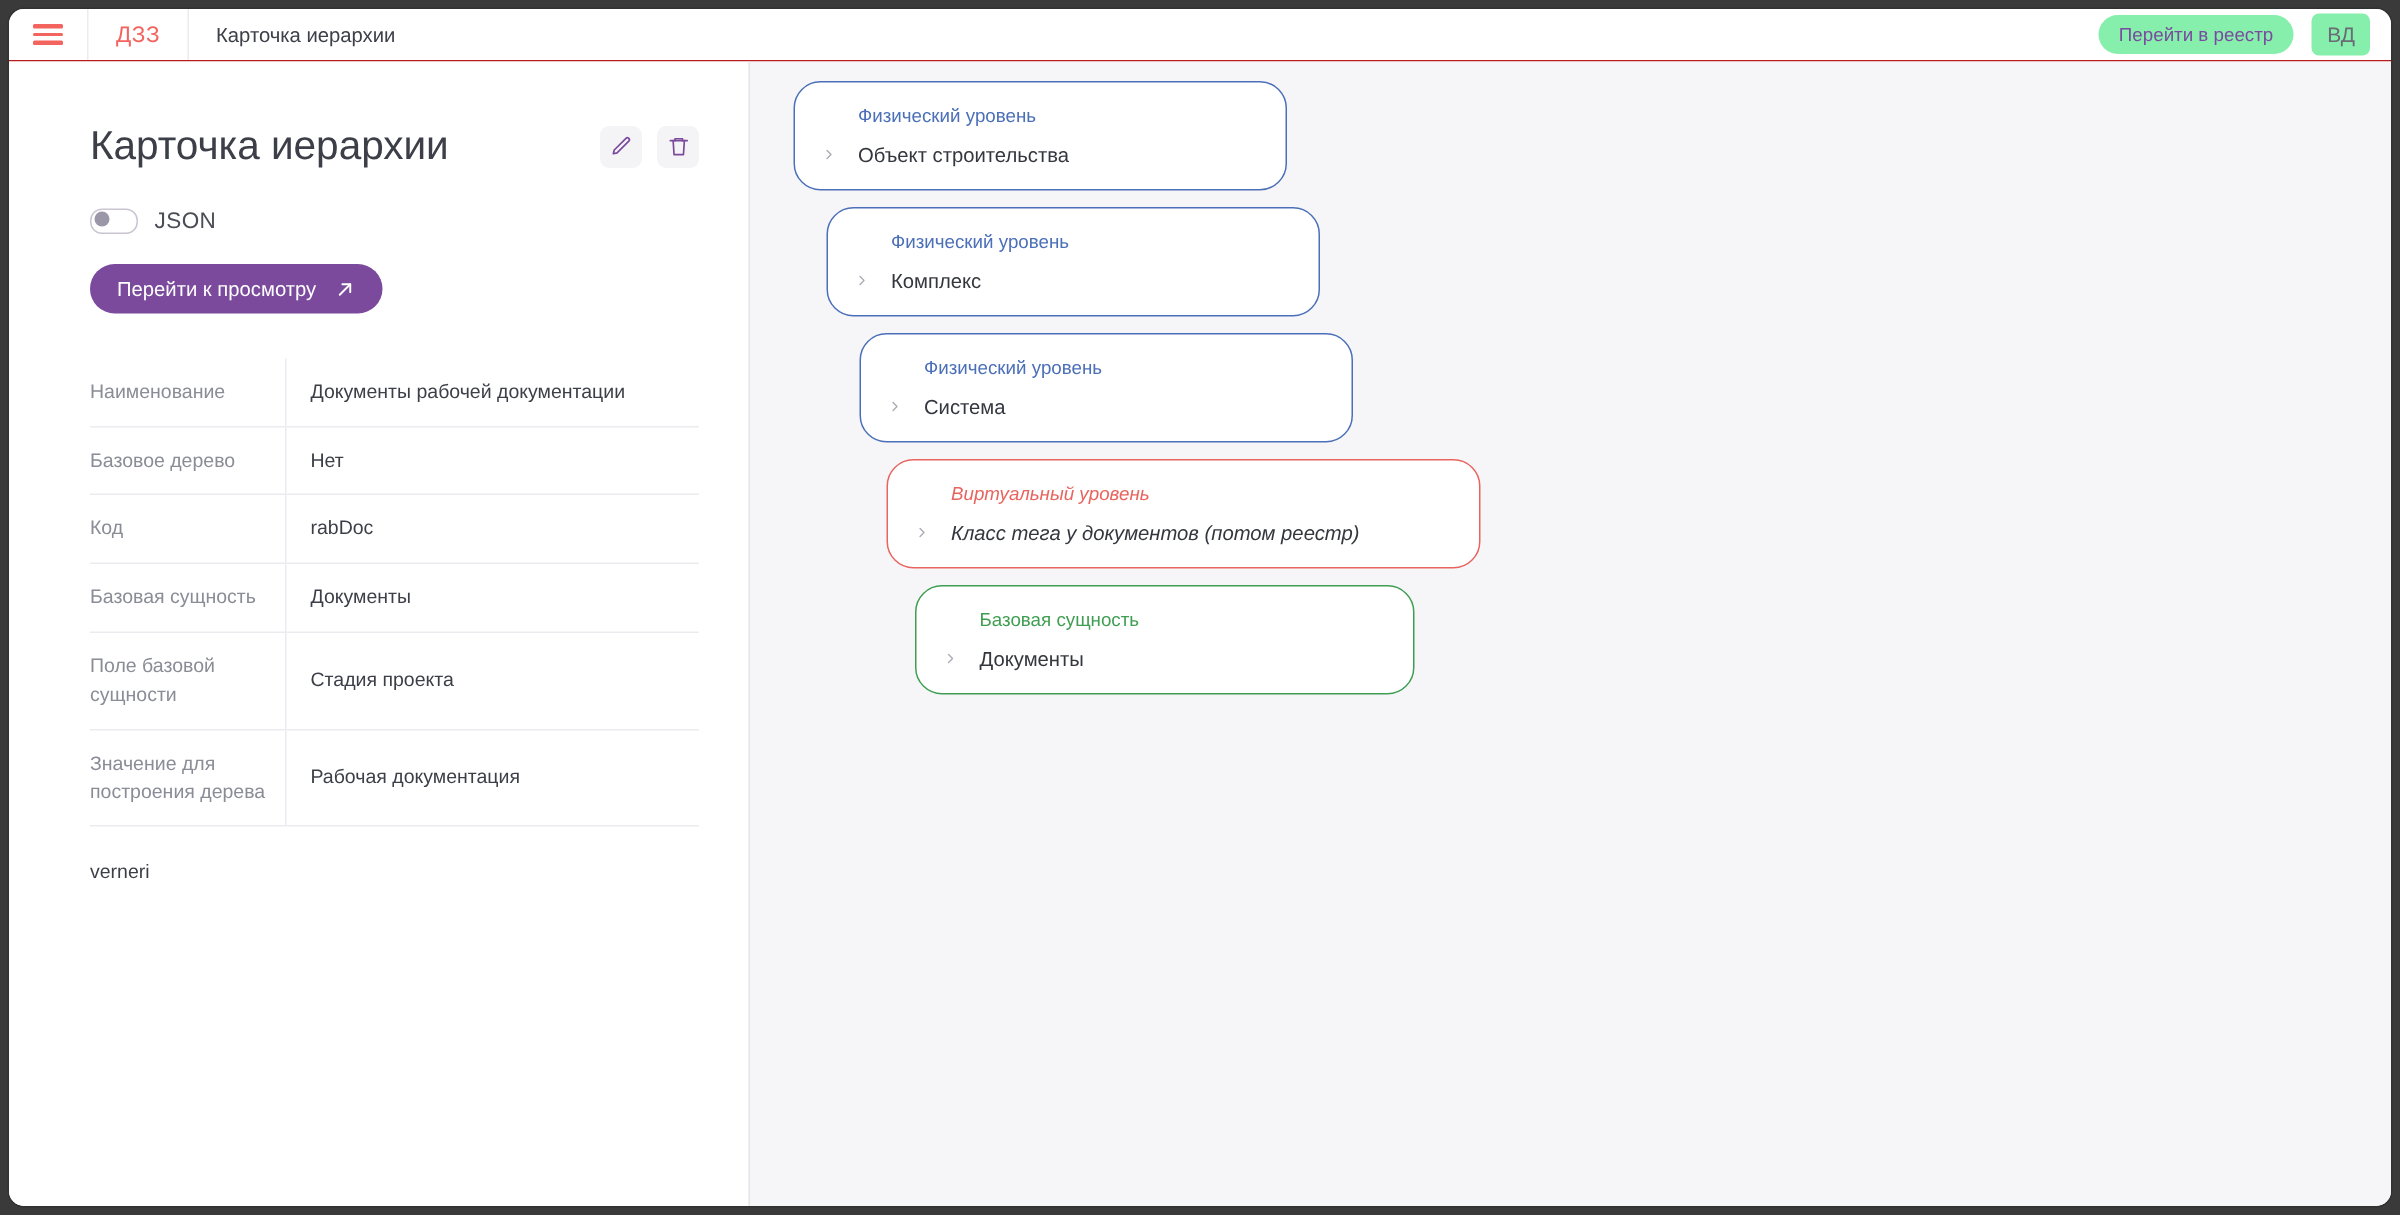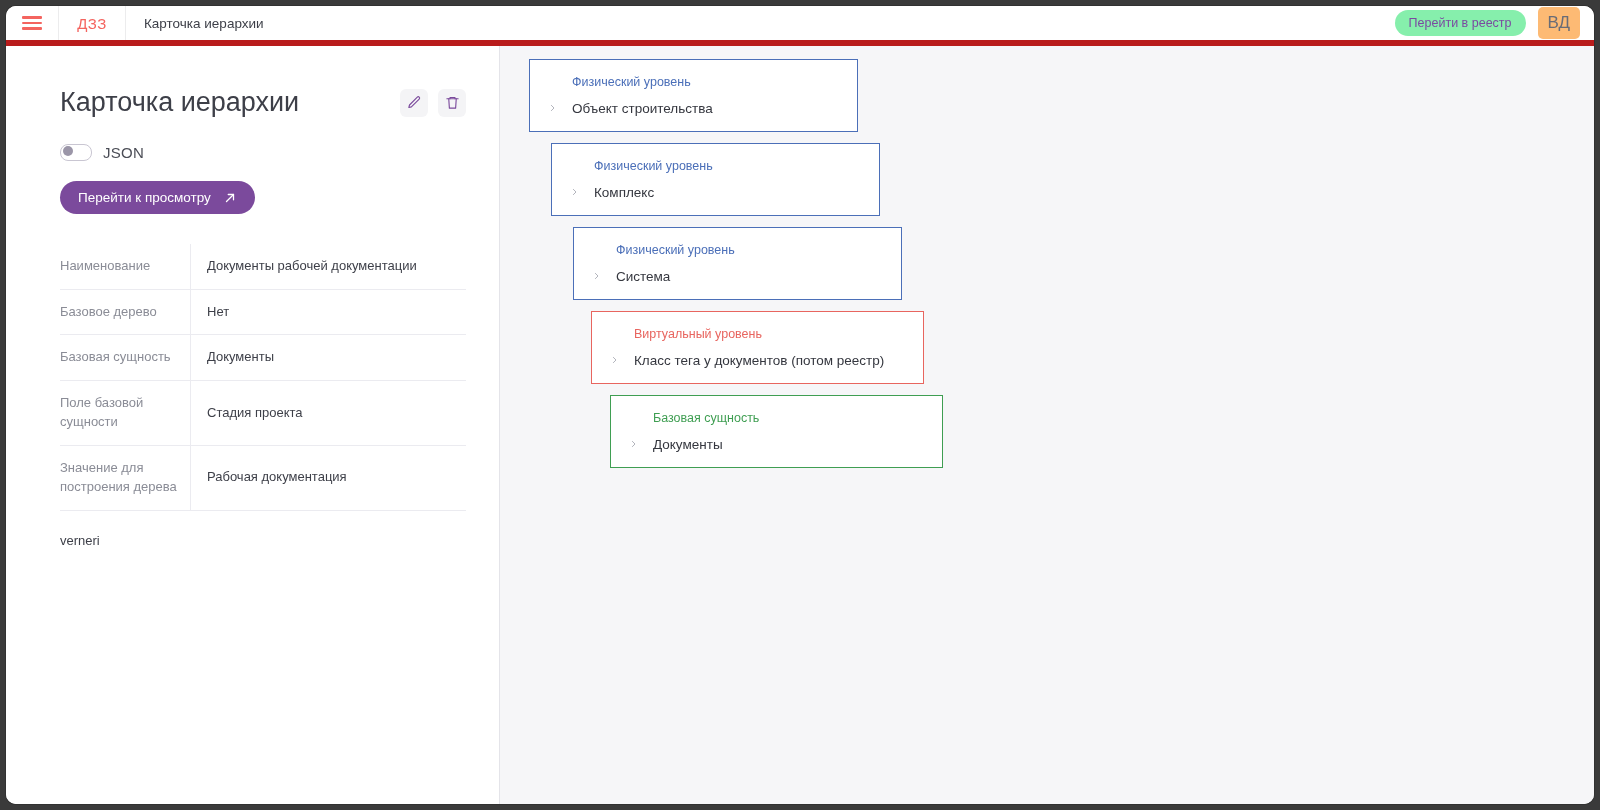--- a/index.html
+++ b/index.html
@@ -24,21 +24,21 @@
     box-shadow: 0 0 0 1px rgba(0,0,0,0.15);
     display: flex;
     flex-direction: column;
   }
 
   
   #topbar {
     height: 34px;
     min-height: 34px;
     background: #ffffff;
-    border-bottom: 6px solid #b91c1c;
+    border-bottom: 1px solid #b91c1c;
     display: flex;
     align-items: center;
   }
 
   .tb-cell {
     display: flex;
     align-items: center;
     justify-content: center;
     border-right: 1px solid #ececed;
     height: 100%;
@@ -79,23 +79,23 @@
     font-size: 12.5px;
     padding: 6px 14px;
     border-radius: 14px;
     margin-right: 12px;
     cursor: pointer;
     white-space: nowrap;
   }
 
   #avatar-badge {
     align-self: center;
-    background: #fdba74;
+    background: #86efac;
     color: #6a6c76;
-    font-size: 17px;
+    font-size: 14px;
     padding: 6px 10px;
     border-radius: 5px;
     margin-right: 14px;
     cursor: pointer;
   }
 
   
   #content {
     flex: 1;
     display: flex;
@@ -234,21 +234,21 @@
 
   
   #hierarchy-stack {
     position: absolute;
     left: 29px;
     top: 13px;
   }
 
   .h-card {
     background: #ffffff;
-    border-radius: 0;
+    border-radius: 18px;
     box-sizing: border-box;
     padding: 14px 18px 14px 18px;
     margin-bottom: 11px;
     cursor: pointer;
   }
 
   .h-card-level {
     font-size: 12.5px;
     margin-left: 24px;
     line-height: 1.4;
@@ -336,20 +336,24 @@
 
       <table id="prop-table">
         <tbody id="prop-tbody">
             <tr>
               <td class="k">Наименование</td>
               <td class="v">Документы рабочей документации</td>
             </tr>
             <tr>
               <td class="k">Базовое дерево</td>
               <td class="v">Нет</td>
+            </tr>
+            <tr>
+              <td class="k">Код</td>
+              <td class="v">rabDoc</td>
             </tr>
             <tr>
               <td class="k">Базовая сущность</td>
               <td class="v">Документы</td>
             </tr>
             <tr>
               <td class="k">Поле базовой сущности</td>
               <td class="v">Стадия проекта</td>
             </tr>
             <tr>
@@ -392,21 +396,21 @@
             <div class="h-card-level" style="color: rgb(75, 111, 184);">Физический уровень</div>
             <div class="h-card-row">
               <span class="h-chevron">
                 <svg width="9" height="14" viewBox="0 0 24 24" fill="none" stroke="#a9abb4" stroke-width="2.4" stroke-linecap="round" stroke-linejoin="round">
                   <path d="M9 5l7 7-7 7"></path>
                 </svg>
               </span>
               <span class="h-card-name">Система</span>
             </div>
           </div>
-          <div class="h-card" style="border: 1px solid rgb(232, 101, 95); margin-left: 62px; width: 333px;">
+          <div class="h-card" style="border: 1px solid rgb(232, 101, 95); margin-left: 62px; width: 396px; font-style: italic;">
             <div class="h-card-level" style="color: rgb(232, 101, 95);">Виртуальный уровень</div>
             <div class="h-card-row">
               <span class="h-chevron">
                 <svg width="9" height="14" viewBox="0 0 24 24" fill="none" stroke="#a9abb4" stroke-width="2.4" stroke-linecap="round" stroke-linejoin="round">
                   <path d="M9 5l7 7-7 7"></path>
                 </svg>
               </span>
               <span class="h-card-name">Класс тега у документов (потом реестр)</span>
             </div>
           </div>

